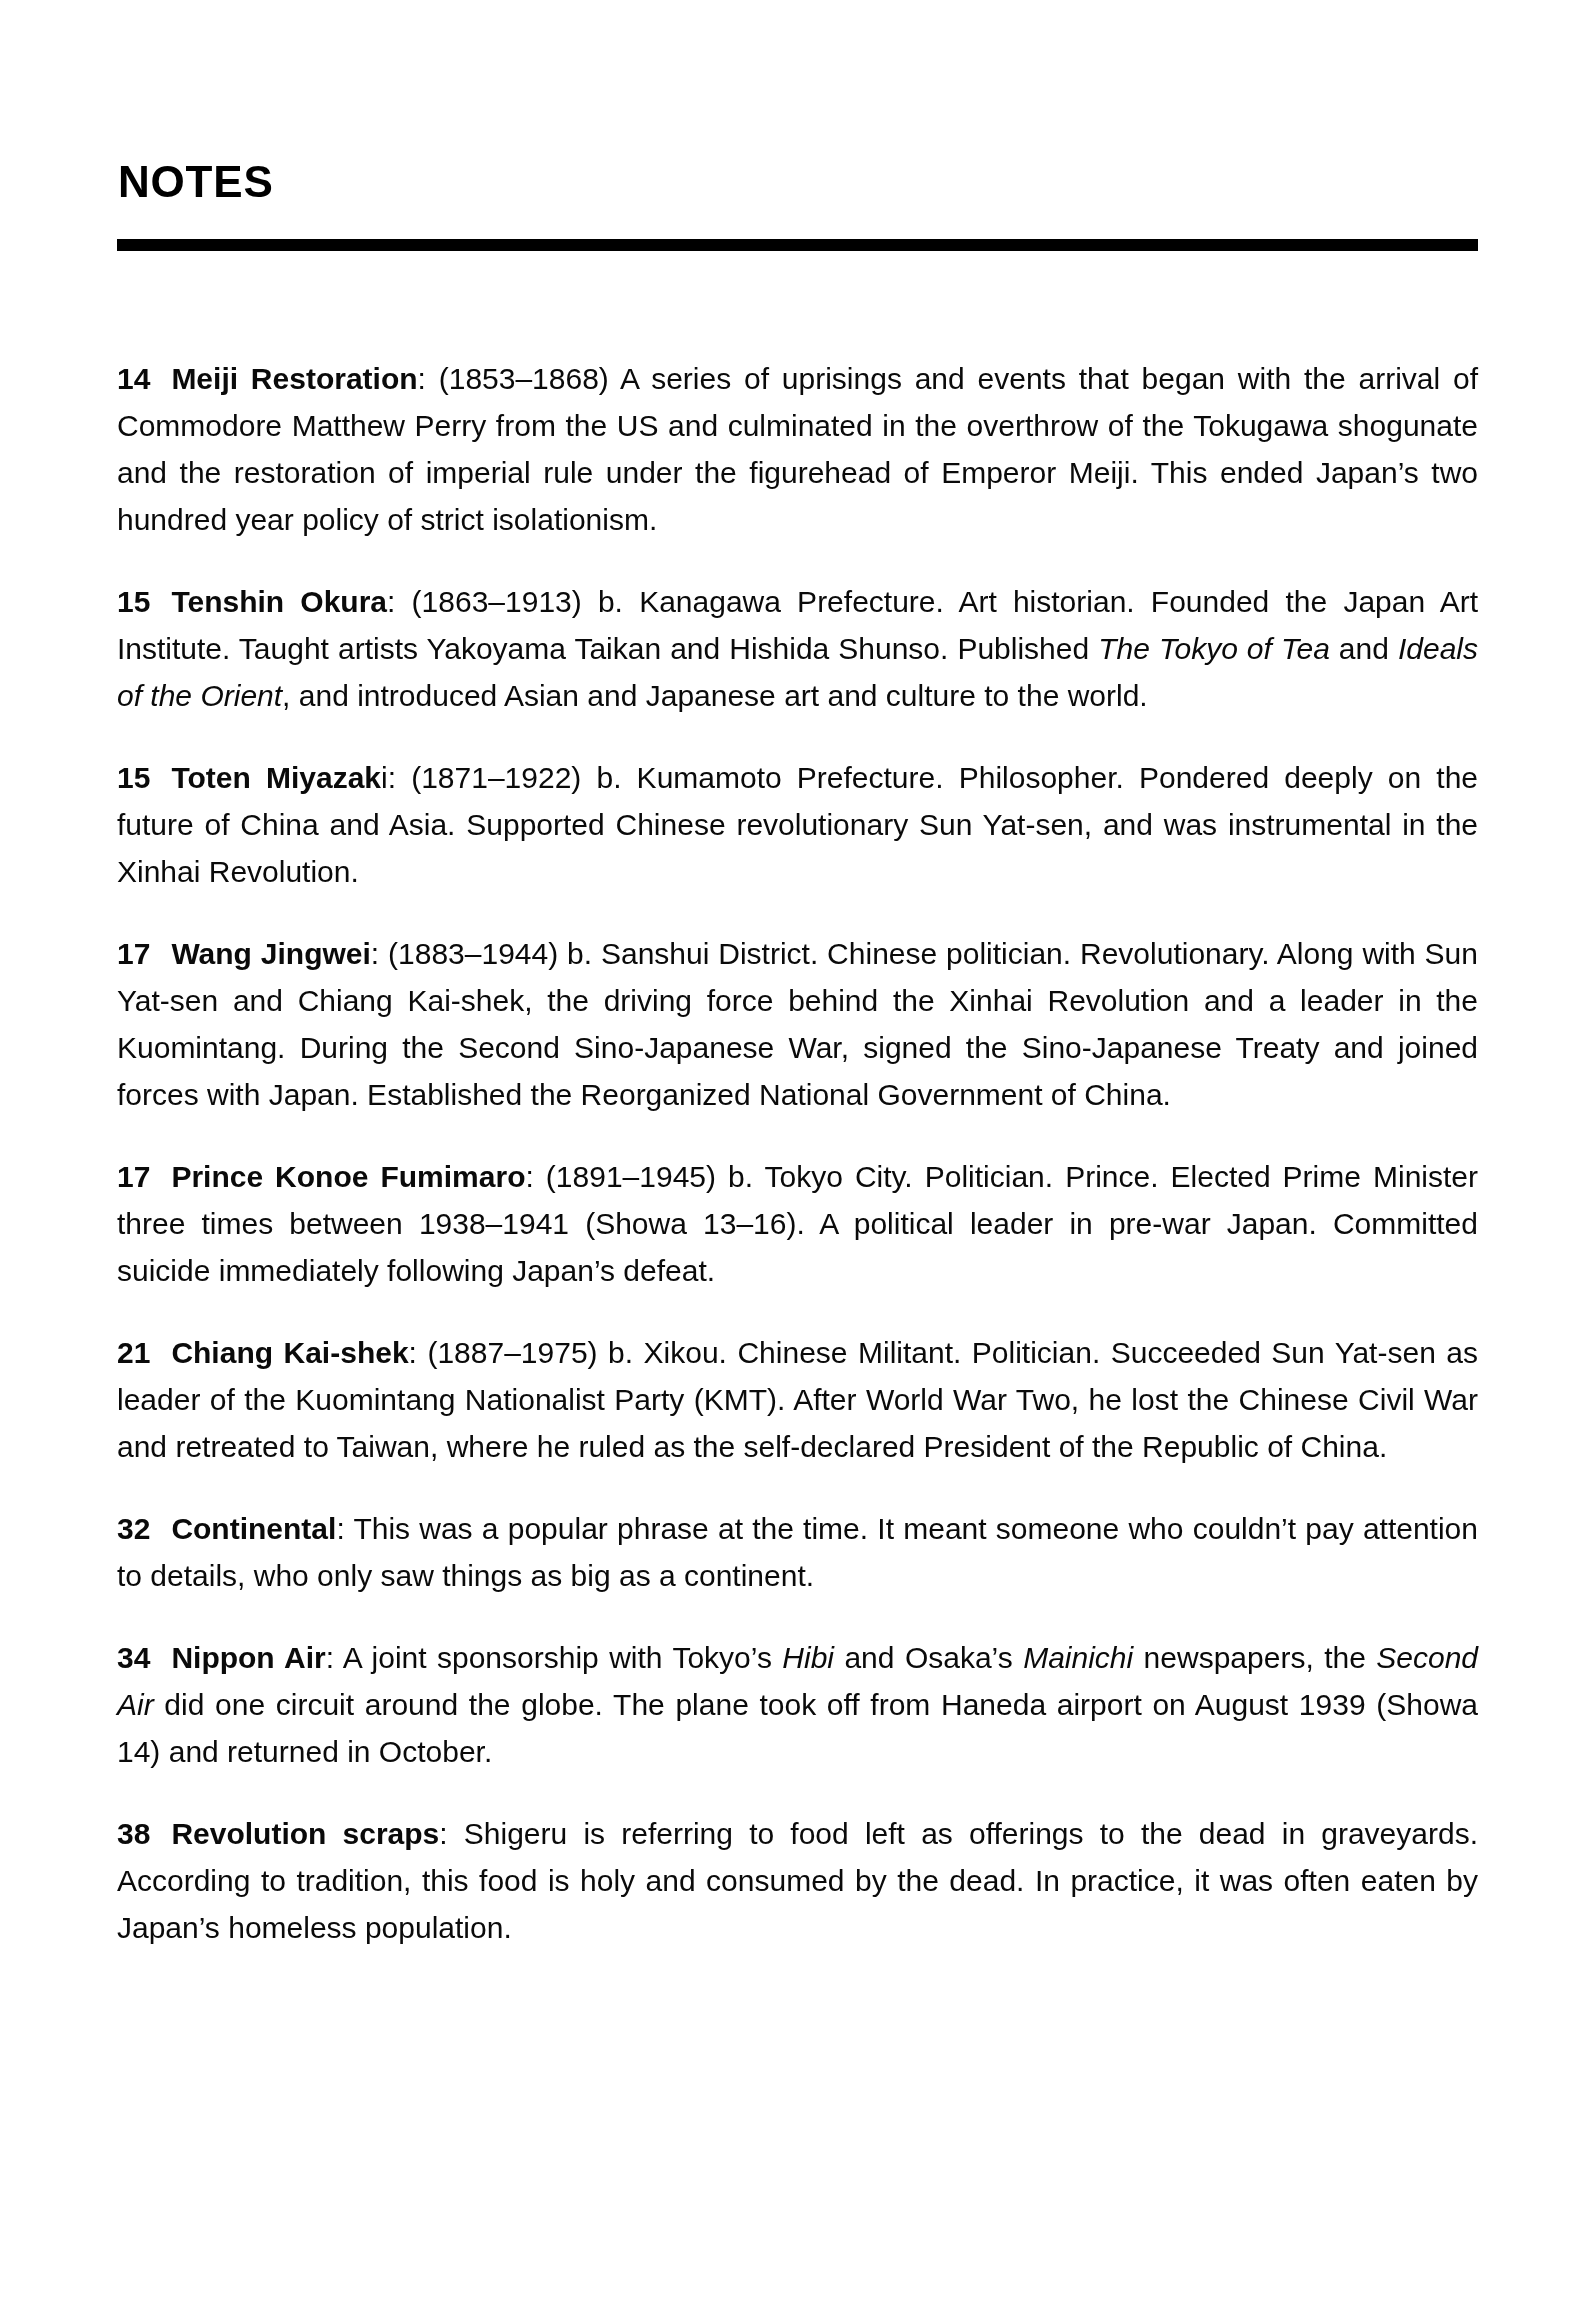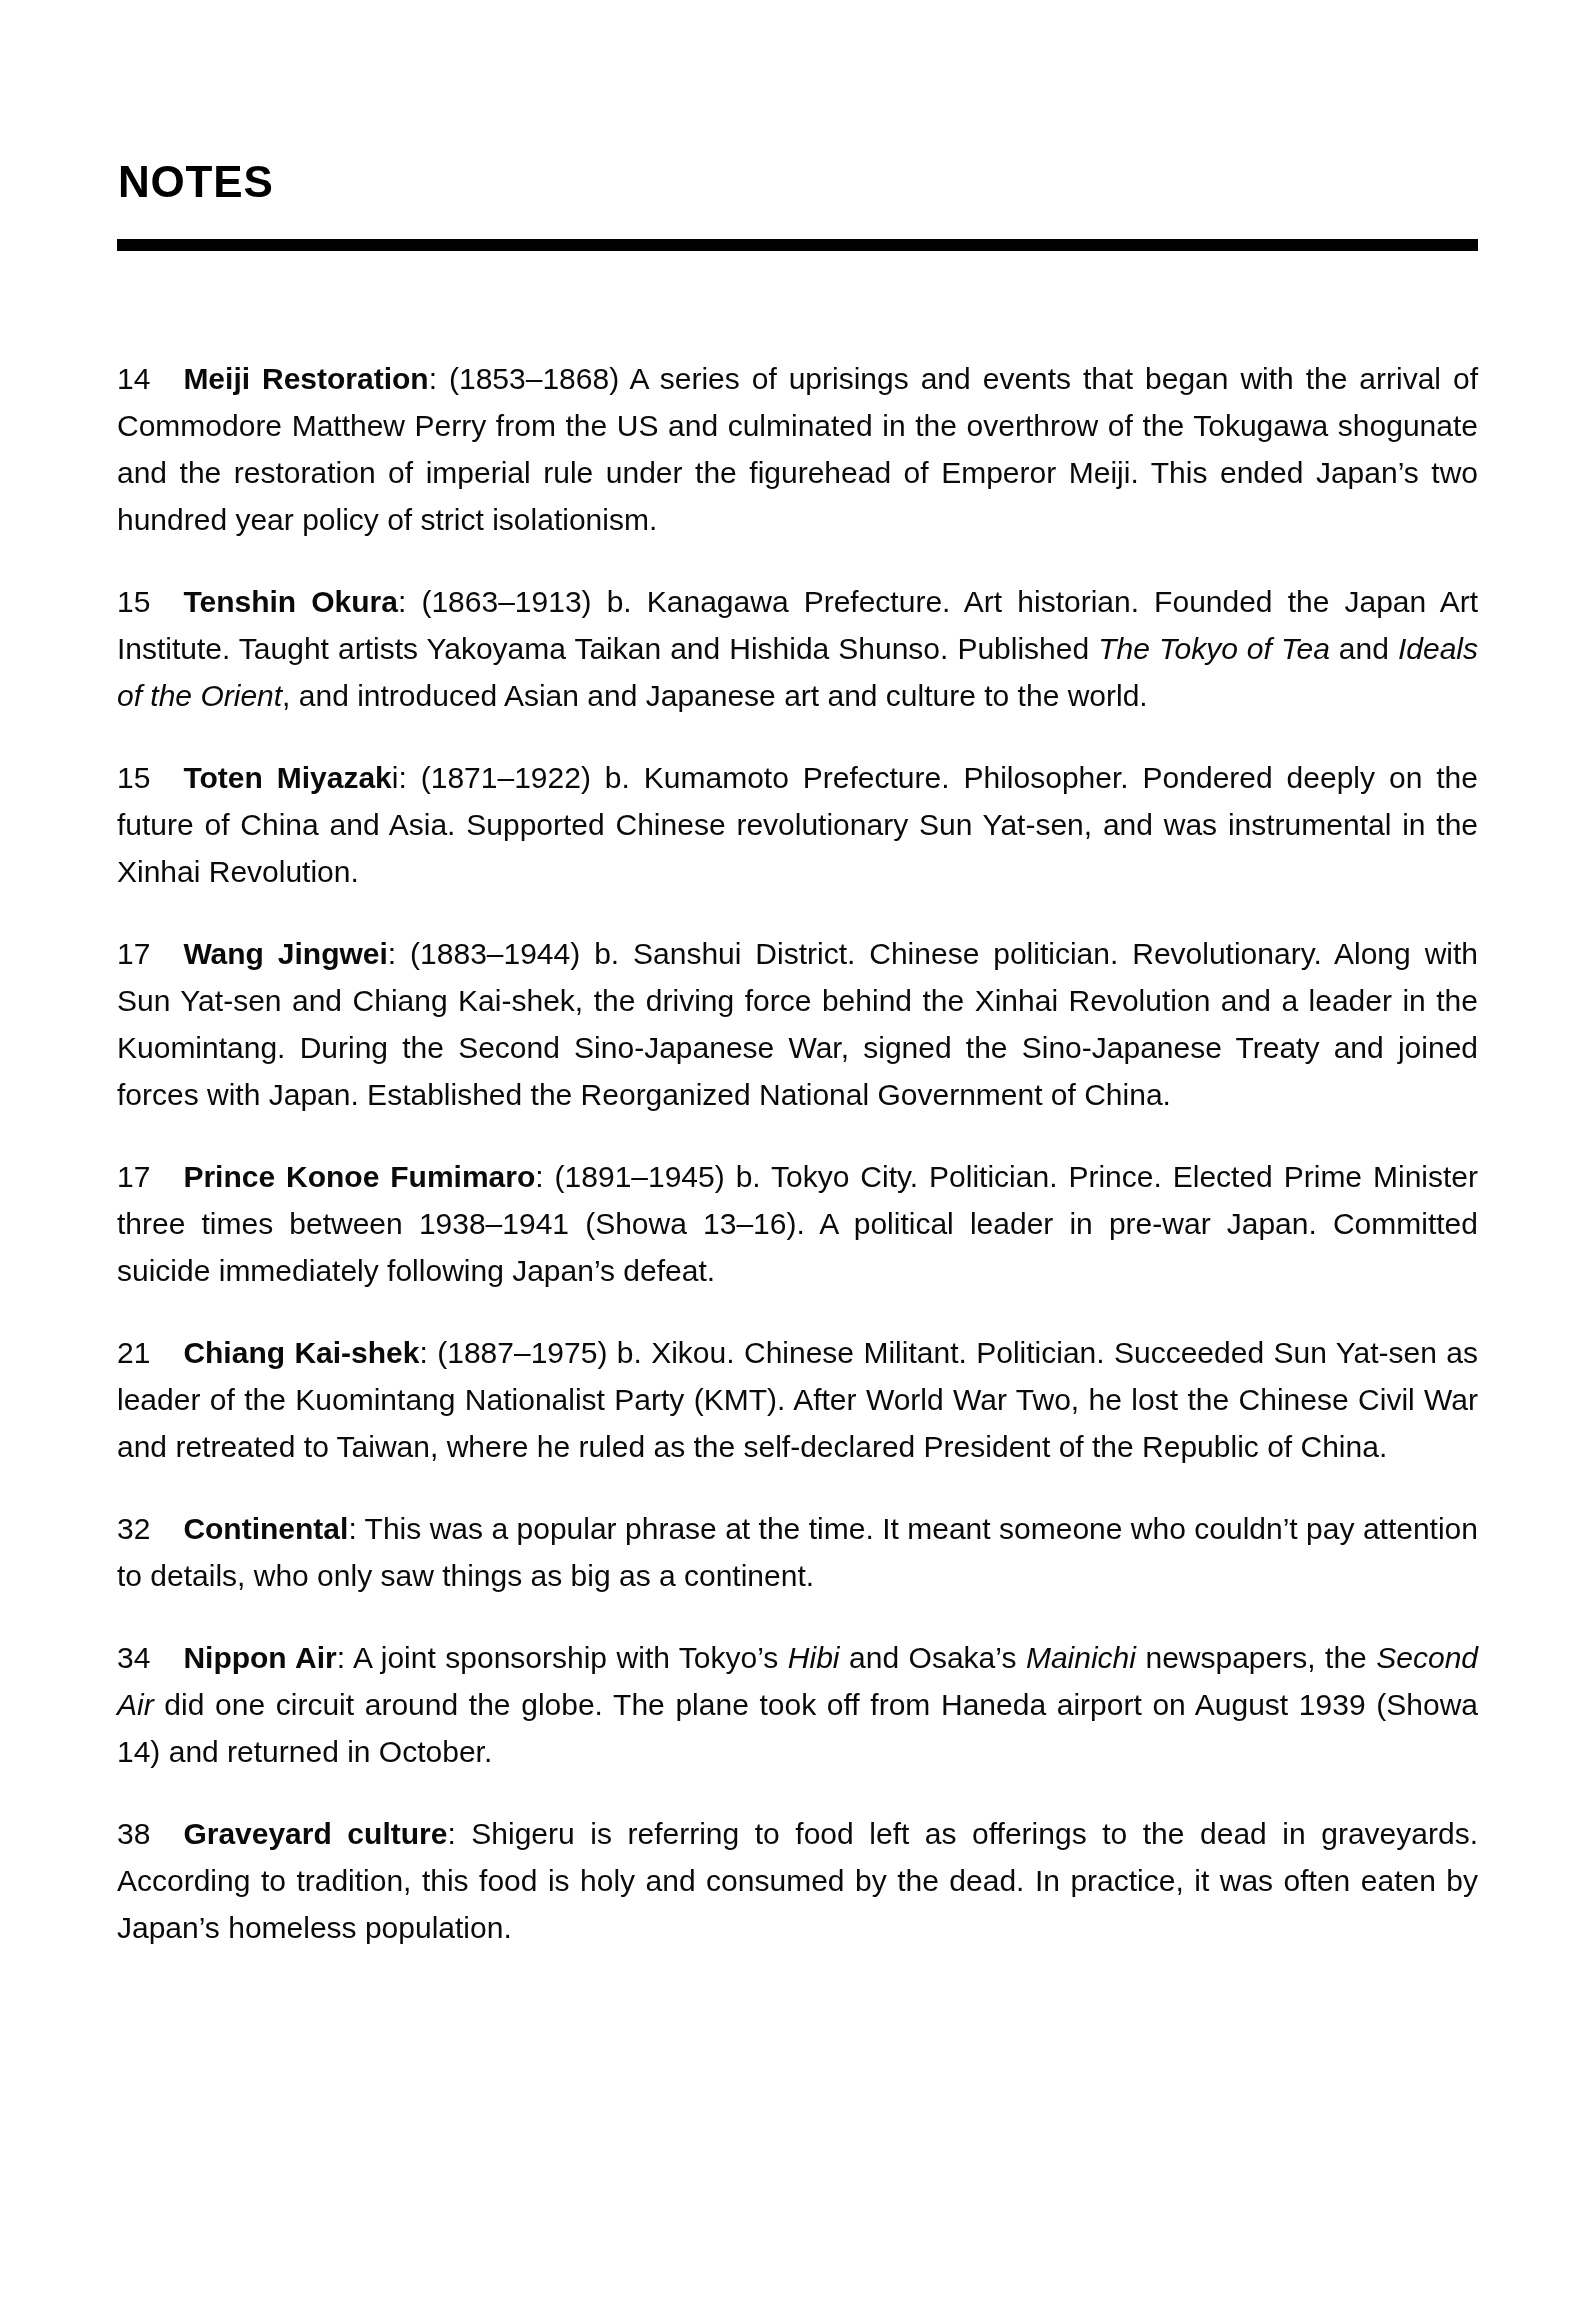--- a/index.html
+++ b/index.html
@@ -12,34 +12,34 @@
   }
   .title-rule {
     position: absolute; left: 117px; top: 239px; width: 1361px; height: 11.5px;
     background: #000;
   }
   .notes {
     position: absolute; left: 117px; top: 355px; width: 1361px;
     font-family: "Liberation Sans", sans-serif; font-size: 30px; line-height: 47px;
   }
   .note { margin: 0 0 35px 0; text-align: justify; }
-  .note .num { font-weight: 400; margin-right: 33px; }
+  .note .num { font-weight: 700; margin-right: 21px; }
   .note .term { font-weight: 700; }
   .note em { font-style: italic; }
 </style>
 </head>
 <body>
 
 <h1 class="page-title">NOTES</h1>
 <div class="title-rule"></div>
 
 <div class="notes" id="notes">
     <p class="note"><span class="num">14</span><span class="term">Meiji Restoration</span><span>: (1853–1868) A series of uprisings and events that began with the arrival of Commodore Matthew Perry from the US and culminated in the overthrow of the Tokugawa shogunate and the restoration of imperial rule under the figurehead of Emperor Meiji. This ended Japan’s two hundred year policy of strict isolationism.</span></p>
     <p class="note"><span class="num">15</span><span class="term">Tenshin Okura</span><span>: (1863–1913) b. Kanagawa Prefecture. Art historian. Founded the Japan Art Institute. Taught artists Yakoyama Taikan and Hishida Shunso. Published </span><em>The Tokyo of Tea</em><span> and </span><em>Ideals of the Orient</em><span>, and introduced Asian and Japanese art and culture to the world.</span></p>
     <p class="note"><span class="num">15</span><span class="term">Toten Miyazak</span><span>i</span><span>: (1871–1922) b. Kumamoto Prefecture. Philosopher. Pondered deeply on the future of China and Asia. Supported Chinese revolutionary Sun Yat-sen, and was instrumental in the Xinhai Revolution.</span></p>
     <p class="note"><span class="num">17</span><span class="term">Wang Jingwei</span><span>: (1883–1944) b. Sanshui District. Chinese politician. Revolutionary. Along with Sun Yat-sen and Chiang Kai-shek, the driving force behind the Xinhai Revolution and a leader in the Kuomintang. During the Second Sino-Japanese War, signed the Sino-Japanese Treaty and joined forces with Japan. Established the Reorganized National Government of China.</span></p>
     <p class="note"><span class="num">17</span><span class="term">Prince Konoe Fumimaro</span><span>: (1891–1945) b. Tokyo City. Politician. Prince. Elected Prime Minister three times between 1938–1941 (Showa 13–16). A political leader in pre-war Japan. Committed suicide immediately following Japan’s defeat.</span></p>
     <p class="note"><span class="num">21</span><span class="term">Chiang Kai-shek</span><span>: (1887–1975) b. Xikou. Chinese Militant. Politician. Succeeded Sun Yat-sen as leader of the Kuomintang Nationalist Party (KMT). After World War Two, he lost the Chinese Civil War and retreated to Taiwan, where he ruled as the self-declared President of the Republic of China.</span></p>
     <p class="note"><span class="num">32</span><span class="term">Continental</span><span>: This was a popular phrase at the time. It meant someone who couldn’t pay attention to details, who only saw things as big as a continent.</span></p>
     <p class="note"><span class="num">34</span><span class="term">Nippon Air</span><span>: A joint sponsorship with Tokyo’s </span><em>Hibi</em><span> and Osaka’s </span><em>Mainichi</em><span> newspapers, the </span><em>Second Air</em><span> did one circuit around the globe. The plane took off from Haneda airport on August 1939 (Showa 14) and returned in October.</span></p>
-    <p class="note"><span class="num">38</span><span class="term">Graveyard culture</span><span>: Shigeru is referring to food left as offerings to the dead in graveyards. According to tradition, this food is holy and consumed by the dead. In practice, it was often eaten by Japan’s homeless population.</span></p>
+    <p class="note"><span class="num">38</span><span class="term">Revolution scraps</span><span>: Shigeru is referring to food left as offerings to the dead in graveyards. According to tradition, this food is holy and consumed by the dead. In practice, it was often eaten by Japan’s homeless population.</span></p>
   </div>
 
 
 </body></html>

